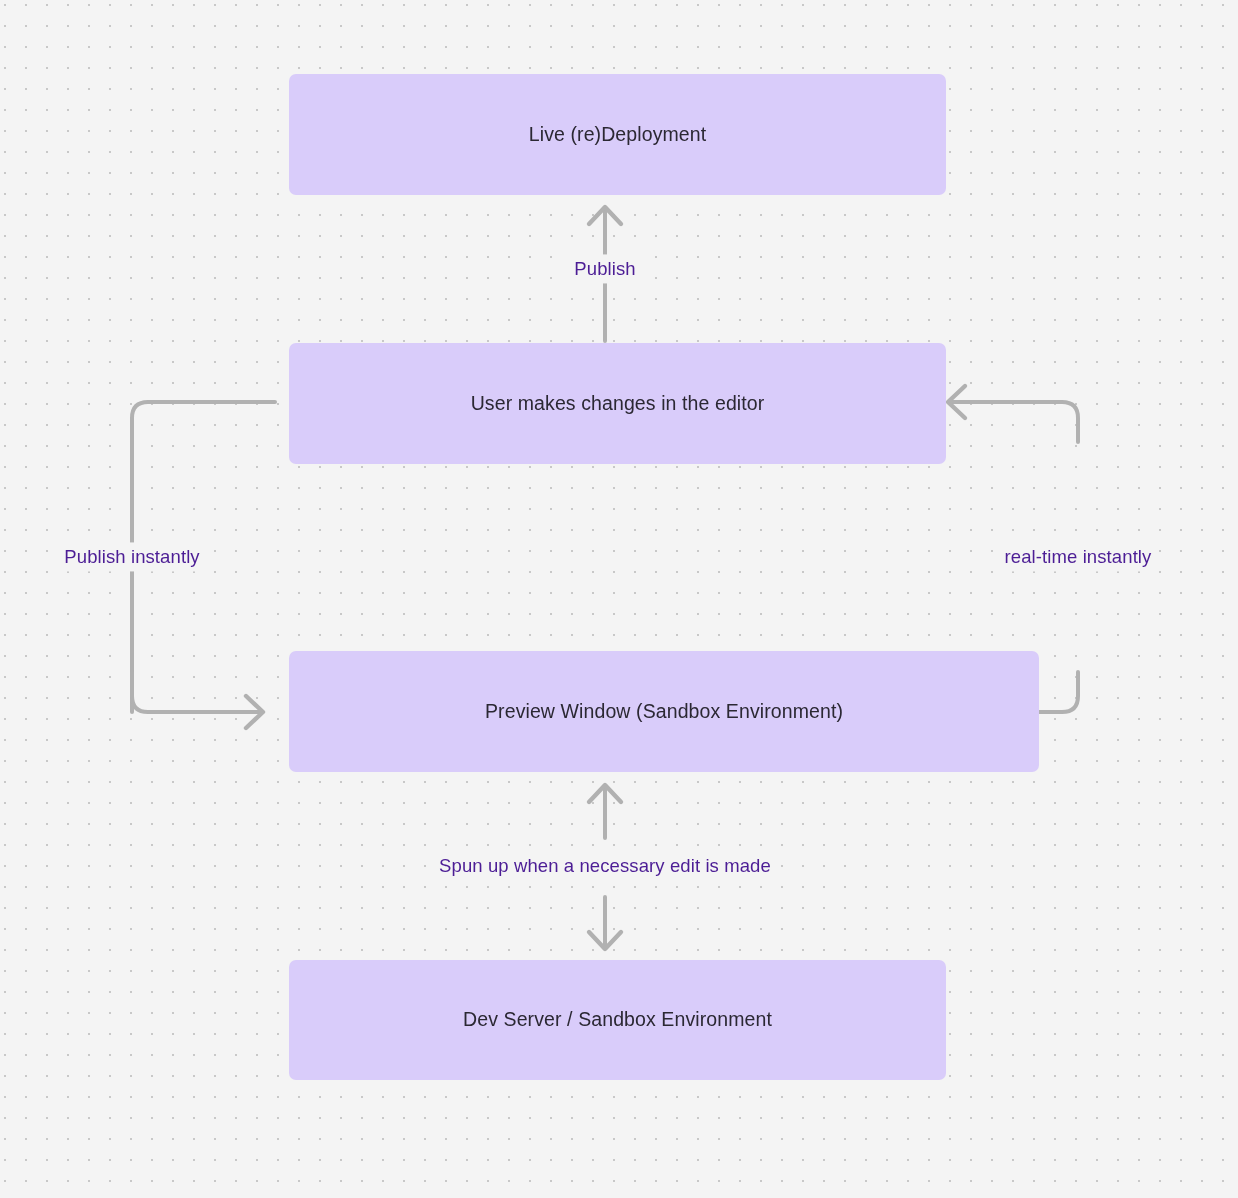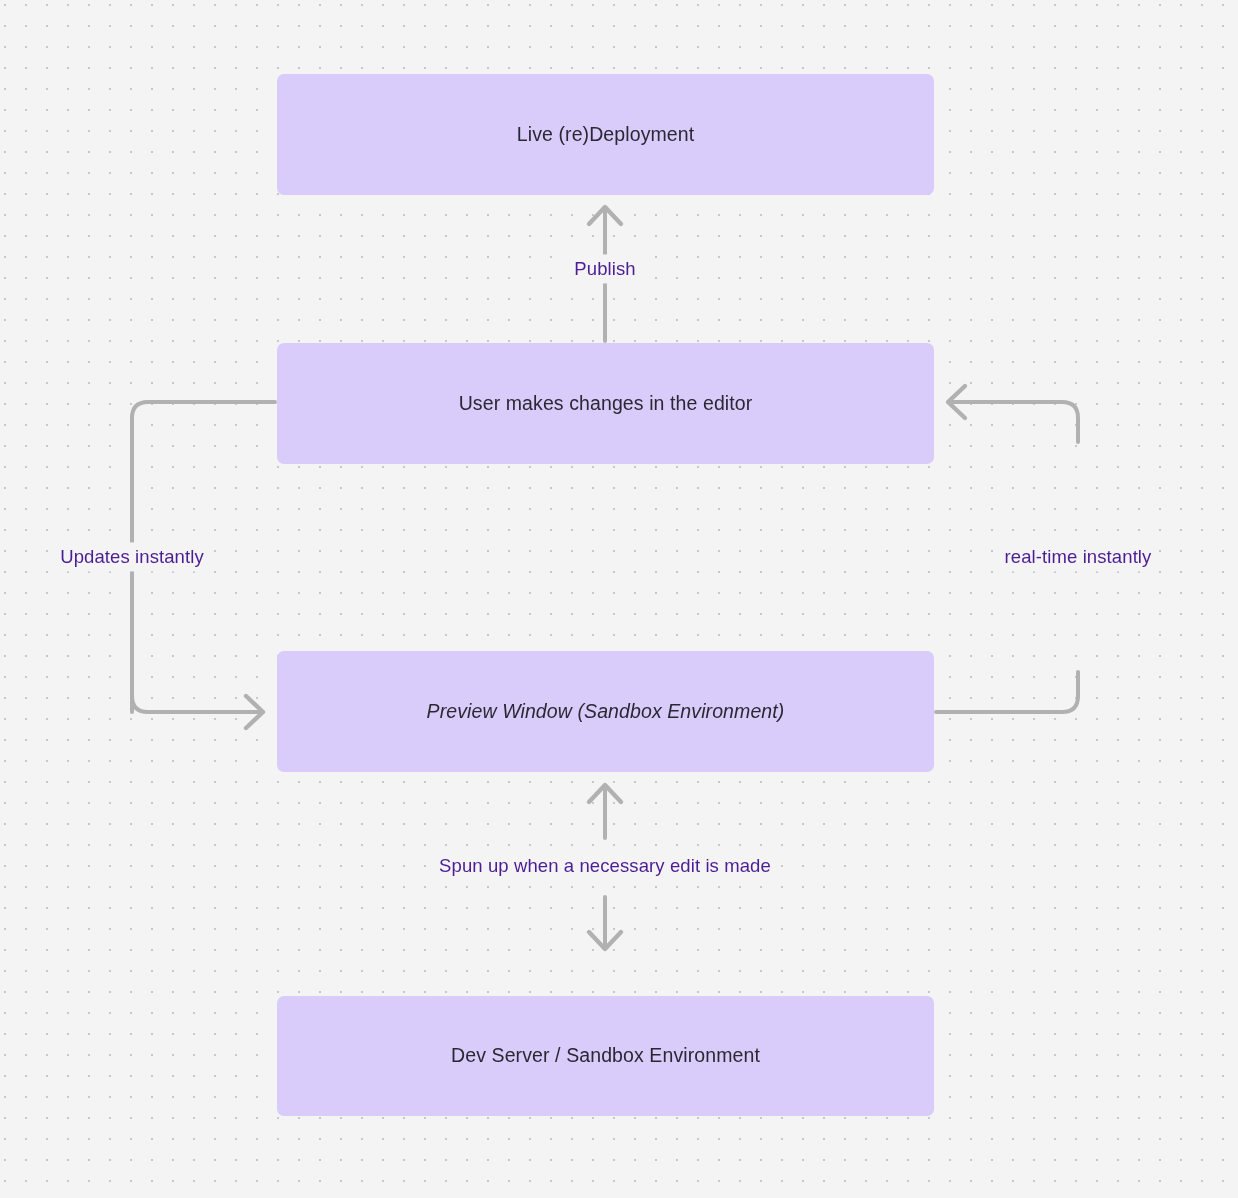--- a/index.html
+++ b/index.html
@@ -39,20 +39,21 @@
     display: flex;
     align-items: center;
     justify-content: center;
     text-align: center;
     color: #2b2833;
     font-size: 19.5px;
     font-weight: 400;
     letter-spacing: 0.1px;
     line-height: 1.3;
     padding: 6px 18px;
+    margin-left: 12px;
   }
   .node-label {
     display: block;
   }
   .edge-label {
     position: absolute;
     color: #4c1d95;
     font-size: 18.5px;
     font-weight: 400;
     letter-spacing: 0.1px;
@@ -110,29 +111,29 @@
   </svg>
 
   <div class="node" style="left:277px; top:74px; width:657px; height:121px;">
     <span class="node-label">Live (re)Deployment</span>
   </div>
 
   <div class="node" style="left:277px; top:343px; width:657px; height:121px;text-align:right;">
     <span class="node-label">User makes changes in the editor</span>
   </div>
 
-  <div class="node" style="left:277px; top:651px; width:657px; height:121px;font-style:italic;">
+  <div class="node" style="left:277px; top:651px; width:750px; height:121px;">
     <span class="node-label">Preview Window (Sandbox Environment)</span>
   </div>
 
-  <div class="node" style="left:277px; top:996px; width:657px; height:120px;">
+  <div class="node" style="left:277px; top:960px; width:657px; height:120px;">
     <span class="node-label">Dev Server / Sandbox Environment</span>
   </div>
 
   <div class="edge-label" style="left:605px; top:269px;">Publish</div>
 
-  <div class="edge-label" style="left:132px; top:557px;">Updates instantly</div>
+  <div class="edge-label" style="left:132px; top:557px;">Publish instantly</div>
 
   <div class="edge-label" style="left:1078px; top:557px;">real-time instantly</div>
 
   <div class="edge-label" style="left:605px; top:866px;text-align:right;">Spun up when a necessary edit is made</div>
 
 </div>
 
 </body></html>

